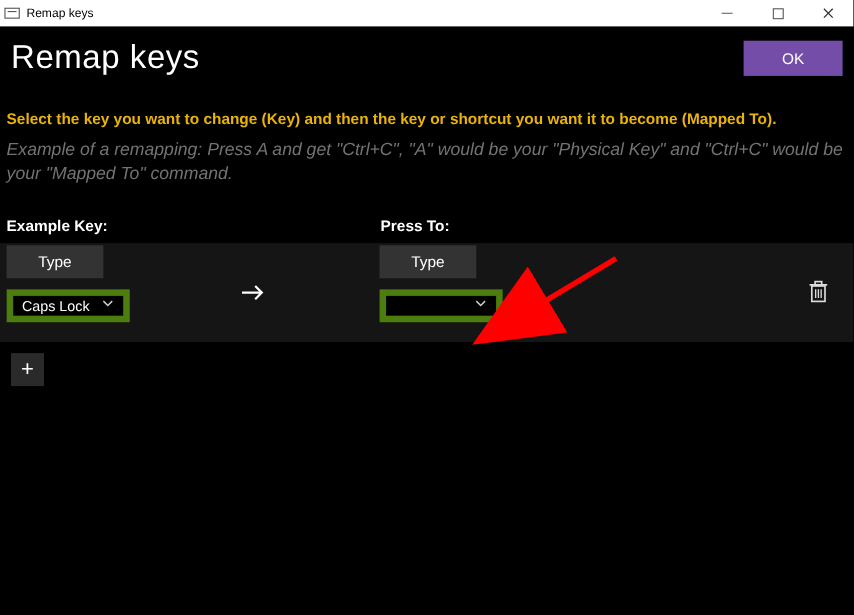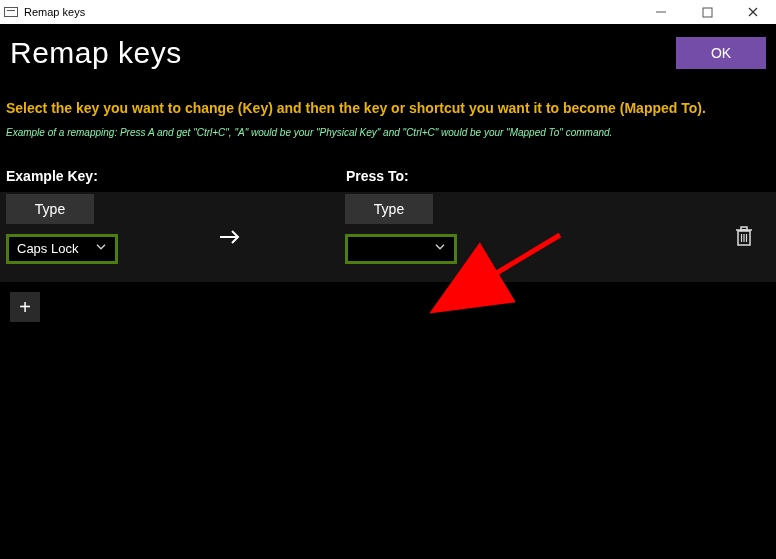--- a/index.html
+++ b/index.html
@@ -82,23 +82,23 @@
 
   
   .instructions {
     padding: 24px 10px 4px 6px;
     font-size: 14px;
     font-weight: 700;
     color: #eab308;
   }
   .example {
     padding: 6px 6px 10px 6px;
-    font-size: 10px;
+    font-size: 16px;
     font-style: italic;
-    color: #86efac;
+    color: #737373;
     line-height: 1.35;
   }
 
   
   .column-headers {
     display: flex;
     padding: 18px 6px 8px 6px;
     font-size: 14px;
     font-weight: 600;
   }
@@ -142,21 +142,21 @@
     border: none;
     display: inline-flex;
     align-items: center;
     justify-content: center;
     cursor: pointer;
   }
 
   .select-box {
     margin-top: 10px;
     height: 30px;
-    border: 3px solid #4d7c0f;
+    border: 6px solid #4d7c0f;
     background: #000;
     display: flex;
     align-items: center;
     padding: 0 8px;
     box-sizing: border-box;
     cursor: pointer;
     font-size: 13px;
     color: #fff;
     position: relative;
   }

